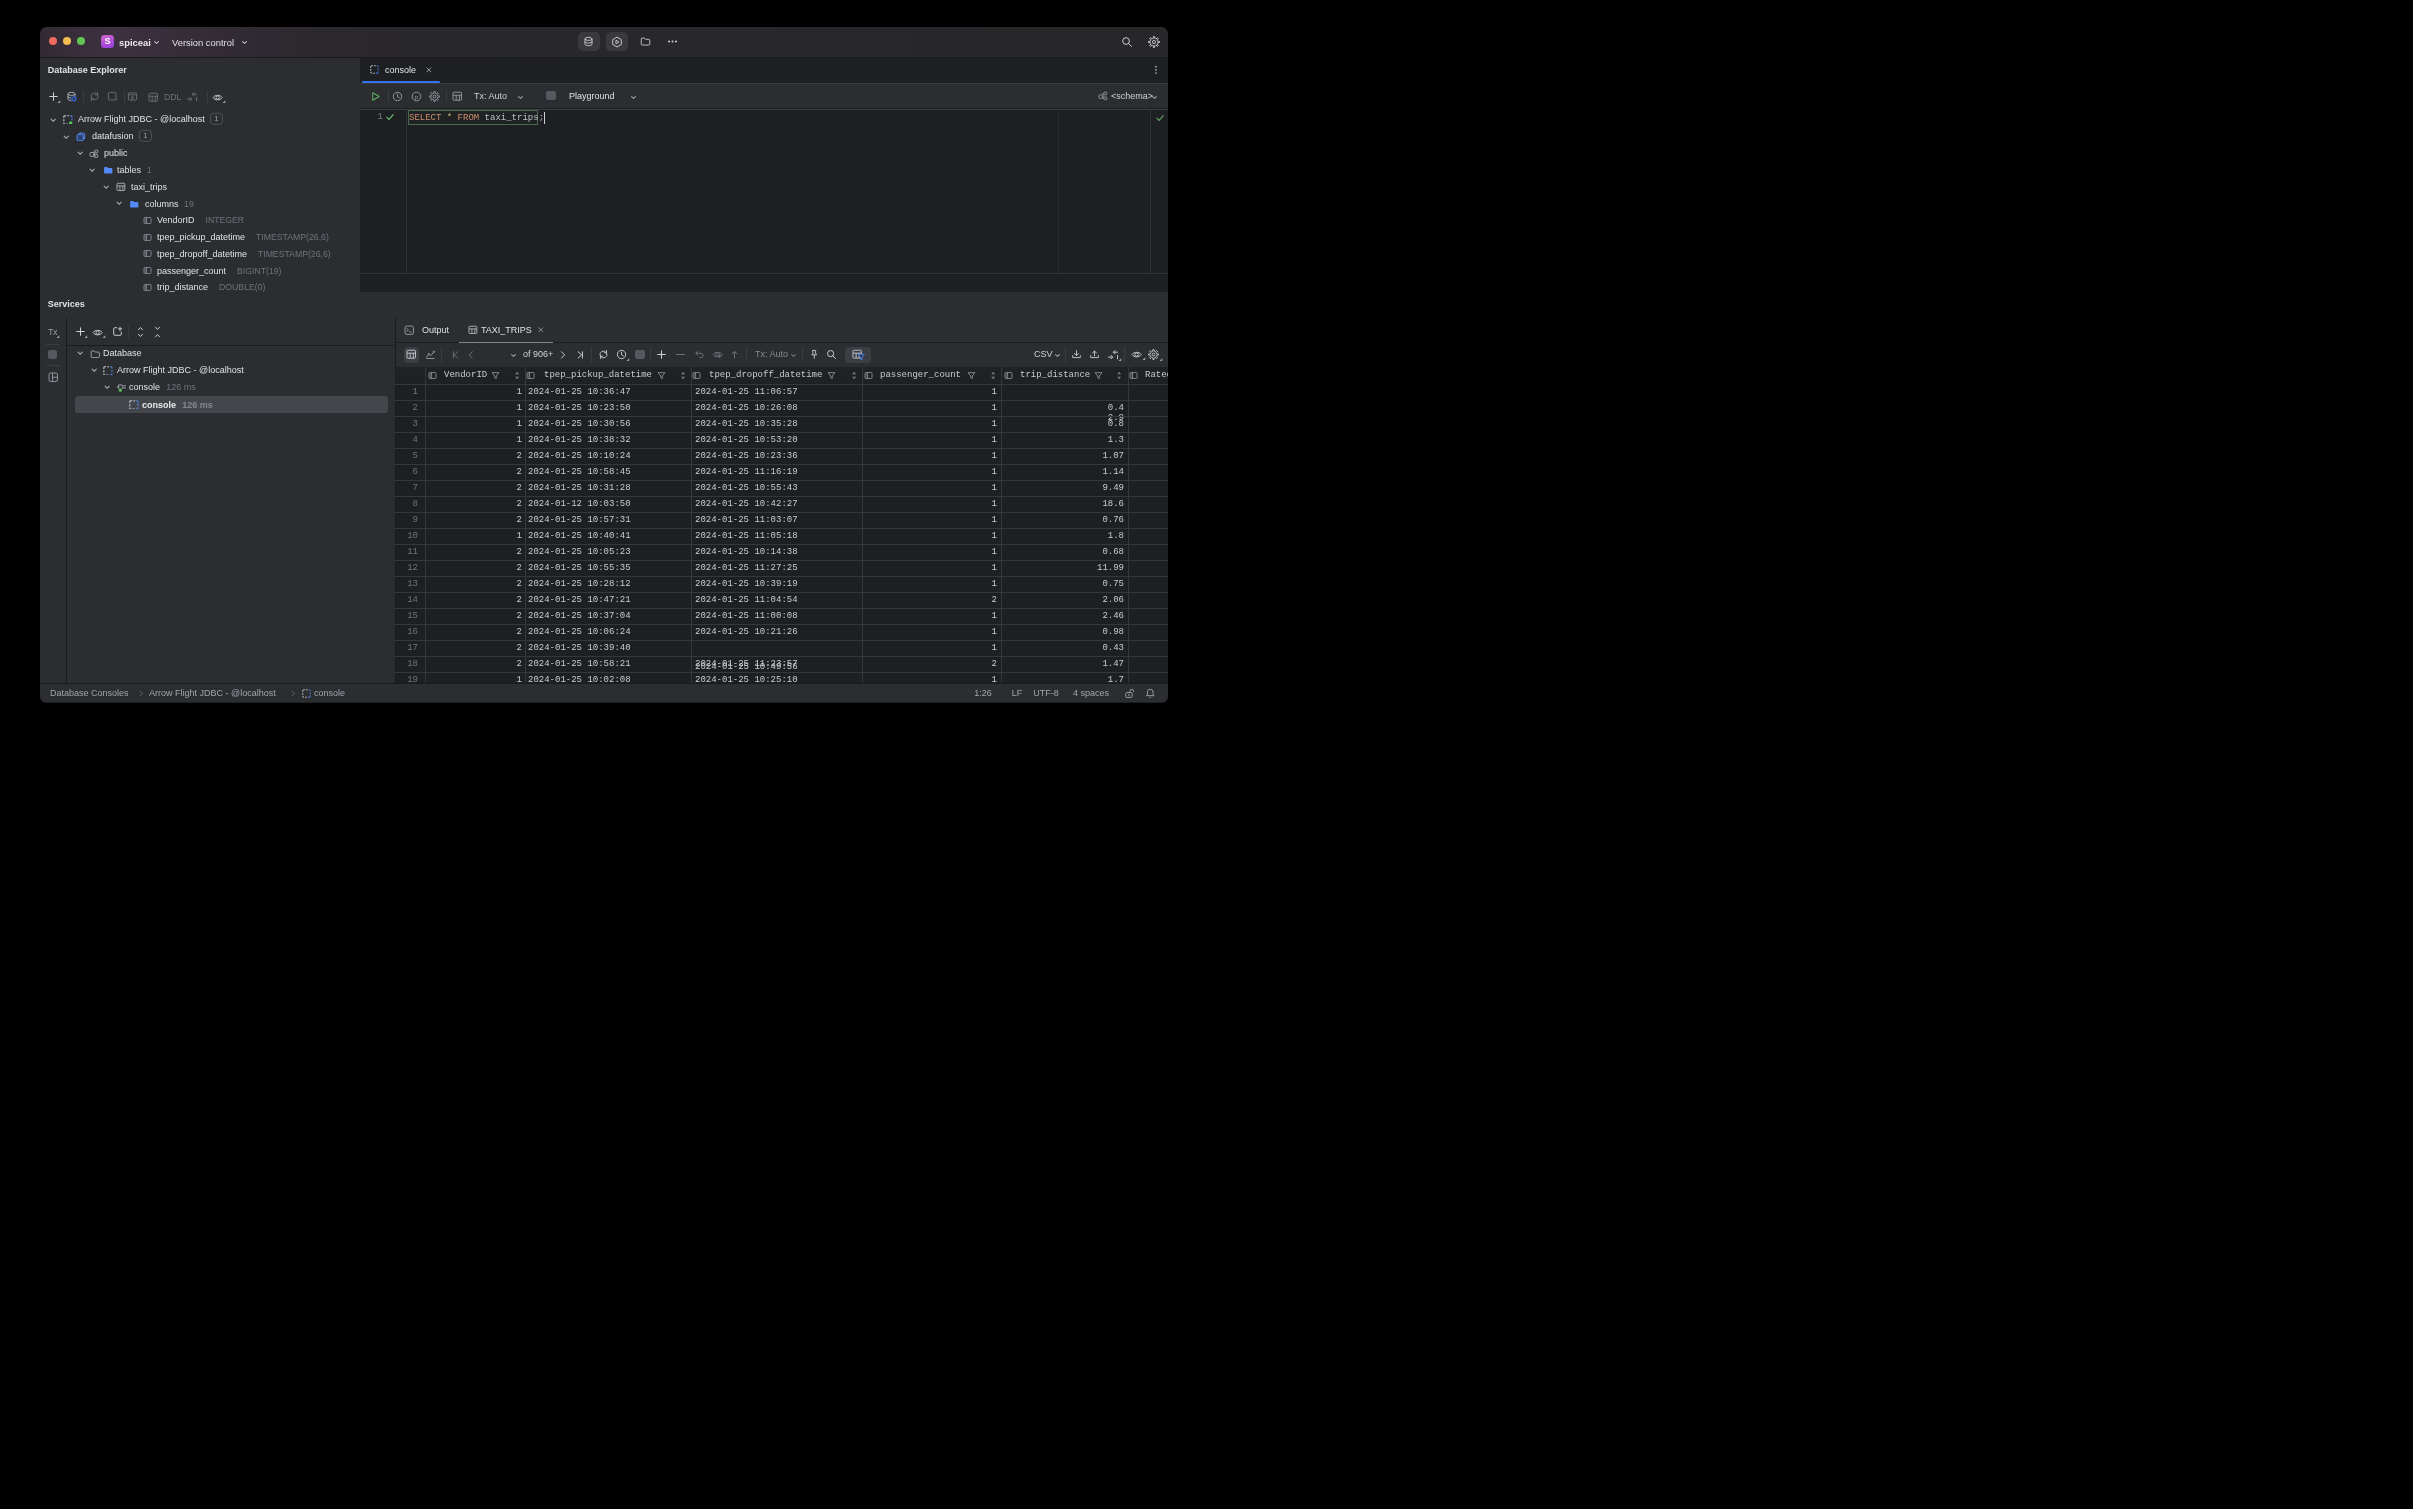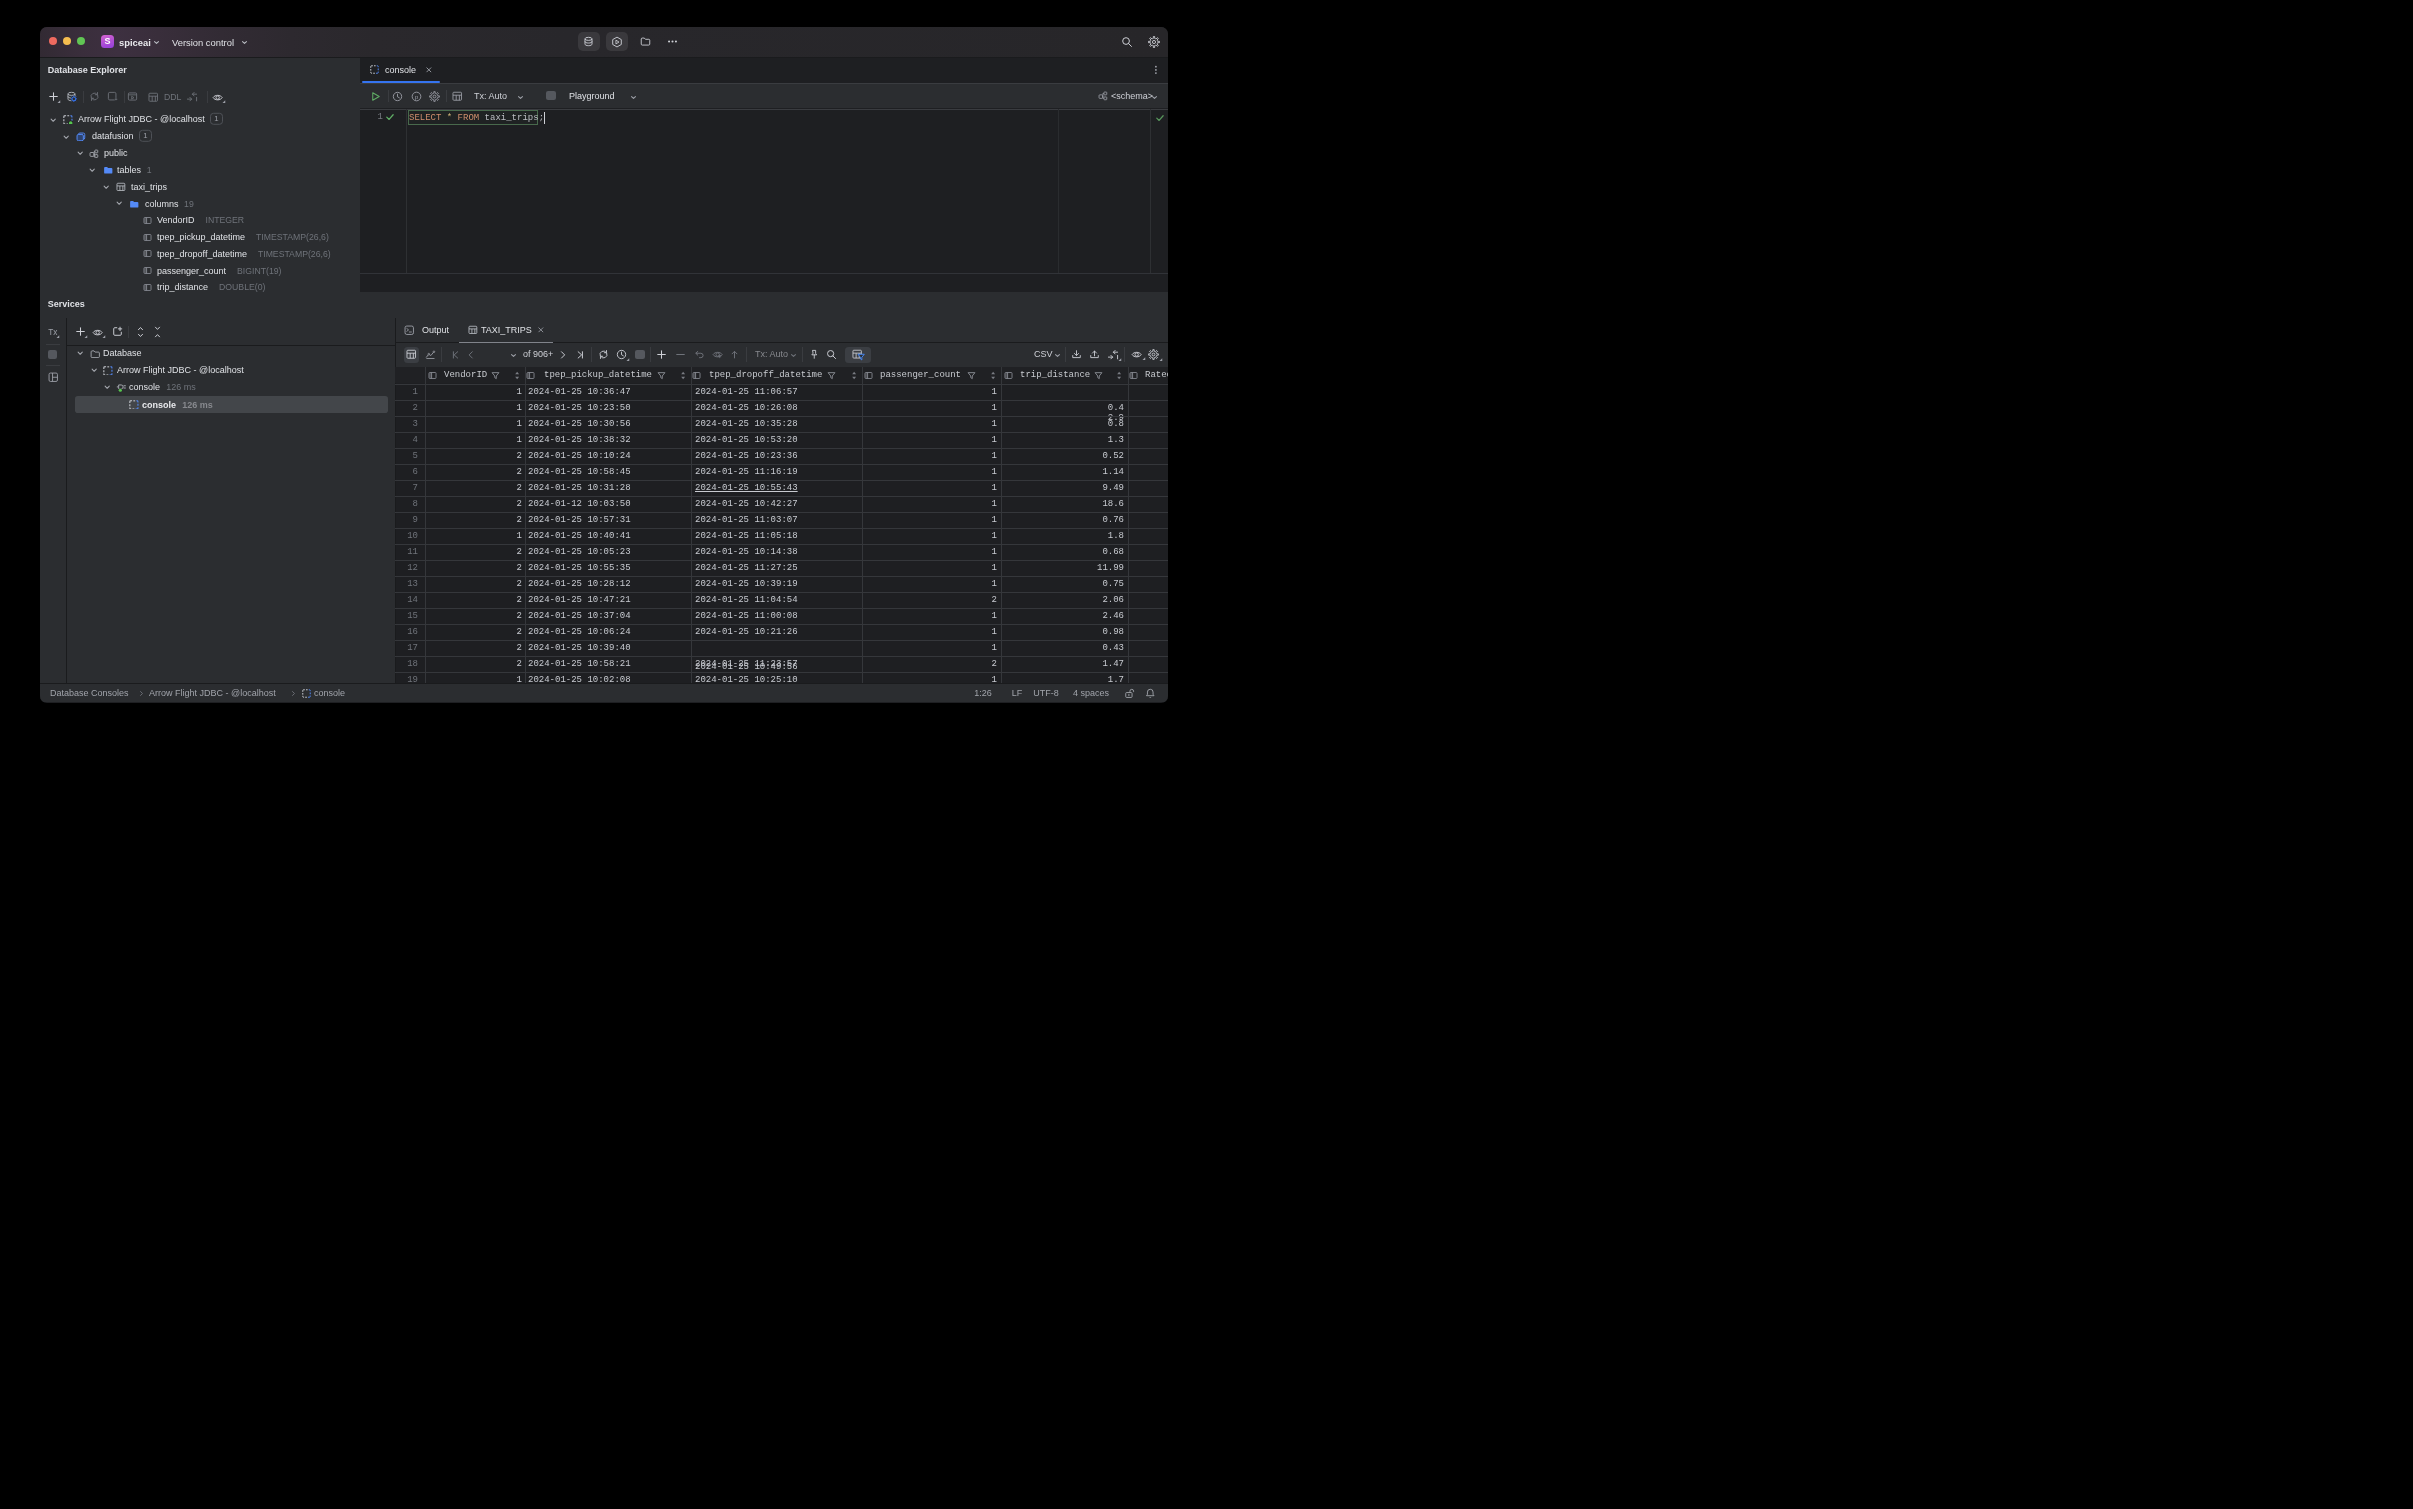--- a/index.html
+++ b/index.html
@@ -633,31 +633,31 @@
 <div style="position:absolute;left:127px;top:56px;transform:translate(-100%,-50%);font:400 9px 'Liberation Mono',monospace;color:#C8CBD1;white-space:pre;">1</div>
 <div style="position:absolute;left:133px;top:56px;transform:translateY(-50%);font:400 9px 'Liberation Mono',monospace;color:#C8CBD1;white-space:pre;">2024-01-25 10:38:32</div>
 <div style="position:absolute;left:300px;top:56px;transform:translateY(-50%);font:400 9px 'Liberation Mono',monospace;color:#C8CBD1;white-space:pre;">2024-01-25 10:53:20</div>
 <div style="position:absolute;left:602px;top:56px;transform:translate(-100%,-50%);font:400 9px 'Liberation Mono',monospace;color:#C8CBD1;white-space:pre;">1</div>
 <div style="position:absolute;left:729px;top:56px;transform:translate(-100%,-50%);font:400 9px 'Liberation Mono',monospace;color:#C8CBD1;white-space:pre;">1.3</div>
 <div style="position:absolute;left:23px;top:72px;transform:translate(-100%,-50%);font:400 9px 'Liberation Mono',monospace;color:#6F737A;white-space:pre;">5</div>
 <div style="position:absolute;left:127px;top:72px;transform:translate(-100%,-50%);font:400 9px 'Liberation Mono',monospace;color:#C8CBD1;white-space:pre;">2</div>
 <div style="position:absolute;left:133px;top:72px;transform:translateY(-50%);font:400 9px 'Liberation Mono',monospace;color:#C8CBD1;white-space:pre;">2024-01-25 10:10:24</div>
 <div style="position:absolute;left:300px;top:72px;transform:translateY(-50%);font:400 9px 'Liberation Mono',monospace;color:#C8CBD1;white-space:pre;">2024-01-25 10:23:36</div>
 <div style="position:absolute;left:602px;top:72px;transform:translate(-100%,-50%);font:400 9px 'Liberation Mono',monospace;color:#C8CBD1;white-space:pre;">1</div>
-<div style="position:absolute;left:729px;top:72px;transform:translate(-100%,-50%);font:400 9px 'Liberation Mono',monospace;color:#C8CBD1;white-space:pre;">0.52</div>
+<div style="position:absolute;left:729px;top:72px;transform:translate(-100%,-50%);font:400 9px 'Liberation Mono',monospace;color:#C8CBD1;white-space:pre;">1.07</div>
 <div style="position:absolute;left:23px;top:88px;transform:translate(-100%,-50%);font:400 9px 'Liberation Mono',monospace;color:#6F737A;white-space:pre;">6</div>
 <div style="position:absolute;left:127px;top:88px;transform:translate(-100%,-50%);font:400 9px 'Liberation Mono',monospace;color:#C8CBD1;white-space:pre;">2</div>
 <div style="position:absolute;left:133px;top:88px;transform:translateY(-50%);font:400 9px 'Liberation Mono',monospace;color:#C8CBD1;white-space:pre;">2024-01-25 10:58:45</div>
 <div style="position:absolute;left:300px;top:88px;transform:translateY(-50%);font:400 9px 'Liberation Mono',monospace;color:#C8CBD1;white-space:pre;">2024-01-25 11:16:19</div>
 <div style="position:absolute;left:602px;top:88px;transform:translate(-100%,-50%);font:400 9px 'Liberation Mono',monospace;color:#C8CBD1;white-space:pre;">1</div>
 <div style="position:absolute;left:729px;top:88px;transform:translate(-100%,-50%);font:400 9px 'Liberation Mono',monospace;color:#C8CBD1;white-space:pre;">1.14</div>
 <div style="position:absolute;left:23px;top:104px;transform:translate(-100%,-50%);font:400 9px 'Liberation Mono',monospace;color:#6F737A;white-space:pre;">7</div>
 <div style="position:absolute;left:127px;top:104px;transform:translate(-100%,-50%);font:400 9px 'Liberation Mono',monospace;color:#C8CBD1;white-space:pre;">2</div>
 <div style="position:absolute;left:133px;top:104px;transform:translateY(-50%);font:400 9px 'Liberation Mono',monospace;color:#C8CBD1;white-space:pre;">2024-01-25 10:31:28</div>
-<div style="position:absolute;left:300px;top:104px;transform:translateY(-50%);font:400 9px 'Liberation Mono',monospace;color:#C8CBD1;white-space:pre;text-decoration:underline;">2024-01-25 10:55:43</div>
+<div style="position:absolute;left:300px;top:104px;transform:translateY(-50%);font:400 9px 'Liberation Mono',monospace;color:#C8CBD1;white-space:pre;">2024-01-25 10:55:43</div>
 <div style="position:absolute;left:602px;top:104px;transform:translate(-100%,-50%);font:400 9px 'Liberation Mono',monospace;color:#C8CBD1;white-space:pre;">1</div>
 <div style="position:absolute;left:729px;top:104px;transform:translate(-100%,-50%);font:400 9px 'Liberation Mono',monospace;color:#C8CBD1;white-space:pre;">9.49</div>
 <div style="position:absolute;left:23px;top:120px;transform:translate(-100%,-50%);font:400 9px 'Liberation Mono',monospace;color:#6F737A;white-space:pre;">8</div>
 <div style="position:absolute;left:127px;top:120px;transform:translate(-100%,-50%);font:400 9px 'Liberation Mono',monospace;color:#C8CBD1;white-space:pre;">2</div>
 <div style="position:absolute;left:133px;top:120px;transform:translateY(-50%);font:400 9px 'Liberation Mono',monospace;color:#C8CBD1;white-space:pre;">2024-01-12 10:03:50</div>
 <div style="position:absolute;left:300px;top:120px;transform:translateY(-50%);font:400 9px 'Liberation Mono',monospace;color:#C8CBD1;white-space:pre;">2024-01-25 10:42:27</div>
 <div style="position:absolute;left:602px;top:120px;transform:translate(-100%,-50%);font:400 9px 'Liberation Mono',monospace;color:#C8CBD1;white-space:pre;">1</div>
 <div style="position:absolute;left:729px;top:120px;transform:translate(-100%,-50%);font:400 9px 'Liberation Mono',monospace;color:#C8CBD1;white-space:pre;">18.6</div>
 <div style="position:absolute;left:23px;top:136px;transform:translate(-100%,-50%);font:400 9px 'Liberation Mono',monospace;color:#6F737A;white-space:pre;">9</div>
 <div style="position:absolute;left:127px;top:136px;transform:translate(-100%,-50%);font:400 9px 'Liberation Mono',monospace;color:#C8CBD1;white-space:pre;">2</div>

